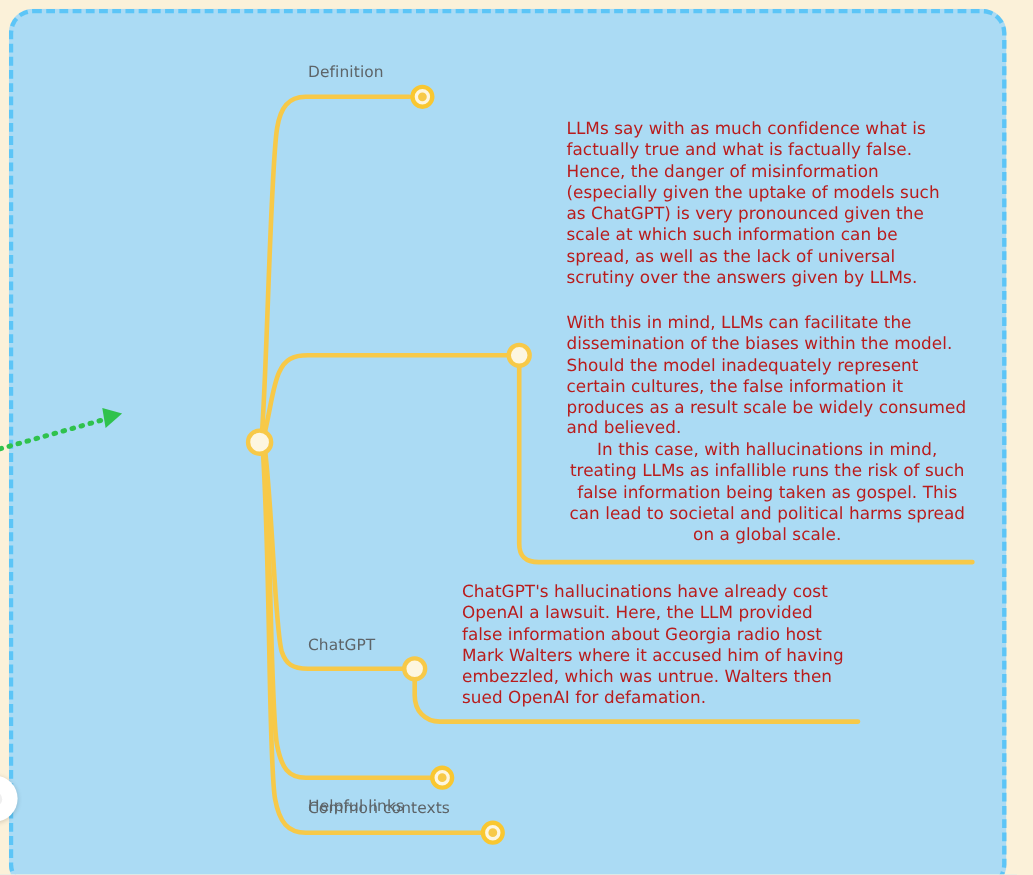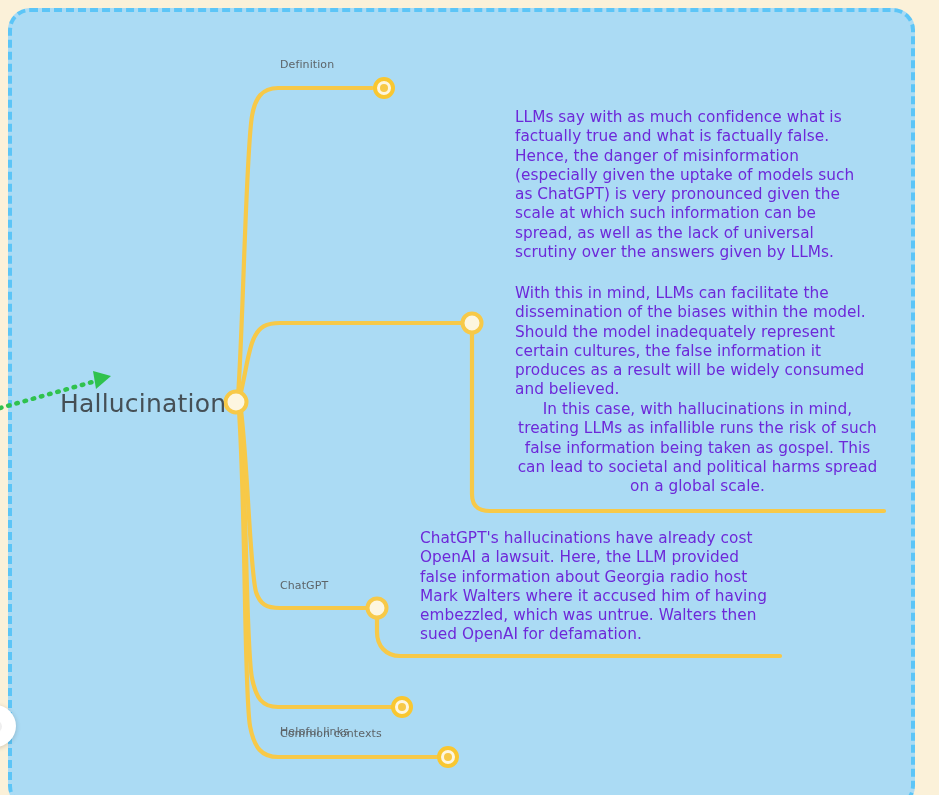--- a/index.html
+++ b/index.html
@@ -32,36 +32,36 @@
     left: 0;
     top: 0;
     width: 939px;
     height: 795px;
     pointer-events: none;
   }
   
   .node-label {
     position: absolute;
     color: #5d6468;
-    font-size: 11px;
+    font-size: 14px;
     font-family: "DejaVu Sans", sans-serif;
     letter-spacing: .1px;
     white-space: nowrap;
   }
   .root-label {
     position: absolute;
     color: #454f55;
     font-size: 25px;
     font-family: "DejaVu Sans", sans-serif;
     letter-spacing: .2px;
     white-space: nowrap;
   }
   .body-text {
     position: absolute;
-    color: #6d28d9;
+    color: #b91c1c;
     font-size: 15.3px;
     line-height: 19.3px;
     font-family: "DejaVu Sans", sans-serif;
     letter-spacing: .05px;
   }
   
   #edge-orb {
     position: absolute;
     left: -26px;
     top: 705px;
@@ -129,34 +129,33 @@
       <circle cx="448" cy="757" r="9" fill="#fdf6e0" stroke="#f9c731" stroke-width="4"></circle>
       <circle cx="448" cy="757" r="4" fill="#f7c948"></circle>
     </g>
 
     <g>
       <path d="M 0 408 L 96 381" fill="none" stroke="#2fc24d" stroke-width="4.5" stroke-linecap="round" stroke-dasharray="1.5 7"></path>
       <path d="M 93 371 L 111 376 L 96 389 Z" fill="#2fc24d"></path>
     </g>
   </svg>
 
-  <div class="root-label" style="left:60px; top:389px;">Hallucination</div>
 
   <div class="node-label" style="left:280px; top:58px;">Definition</div>
 
 
   <div class="node-label" style="left:280px; top:579px;">ChatGPT</div>
 
   <div class="node-label" style="left:280px; top:677px;margin-top:48px;">Helpful links</div>
 
   <div class="node-label" style="left:280px; top:727px;">Common contexts</div>
 
   <div class="body-text" style="left:515px; top:108px; width:360px;">LLMs say with as much confidence what is factually true and what is factually false. Hence, the danger of misinformation (especially given the uptake of models such as ChatGPT) is very pronounced given the scale at which such information can be spread, as well as the lack of universal scrutiny over the answers given by LLMs.</div>
 
-  <div class="body-text" style="left:515px; top:284px; width:365px;">With this in mind, LLMs can facilitate the dissemination of the biases within the model. Should the model inadequately represent certain cultures, the false information it produces as a result will be widely consumed and believed.</div>
+  <div class="body-text" style="left:515px; top:284px; width:365px;">With this in mind, LLMs can facilitate the dissemination of the biases within the model. Should the model inadequately represent certain cultures, the false information it produces as a result scale be widely consumed and believed.</div>
 
   <div class="body-text" style="left:515px; top:400px; width:365px;text-align:center;">In this case, with hallucinations in mind, treating LLMs as infallible runs the risk of such false information being taken as gospel. This can lead to societal and political harms spread on a global scale.</div>
 
   <div class="body-text" style="left:420px; top:529px; width:360px;">ChatGPT's hallucinations have already cost OpenAI a lawsuit. Here, the LLM provided false information about Georgia radio host Mark Walters where it accused him of having embezzled, which was untrue. Walters then sued OpenAI for defamation.</div>
 
   <div id="edge-orb"></div>
 
 </div>
 
 </body></html>

